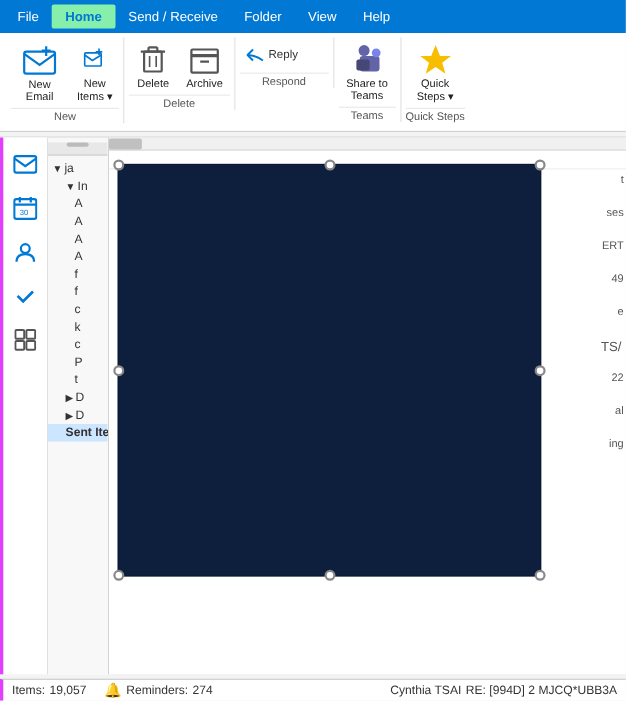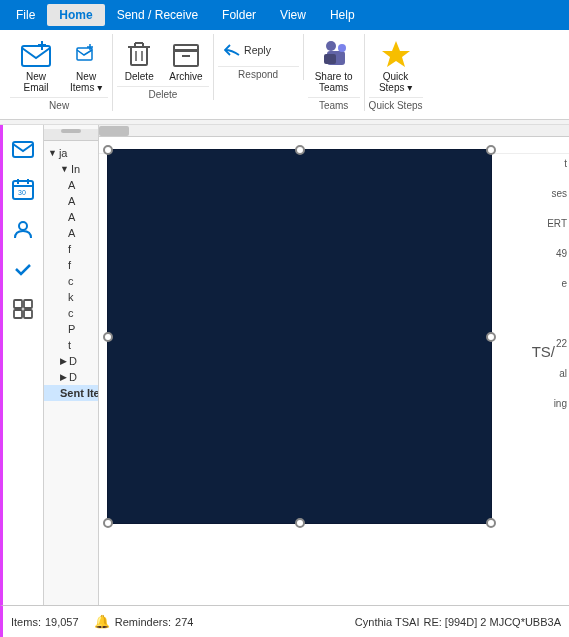--- a/index.html
+++ b/index.html
@@ -22,21 +22,21 @@
       padding: 0 4px;
     }
     .tab-item {
       color: #fff;
       padding: 4px 12px;
       font-size: 12px;
       cursor: pointer;
       border-radius: 2px;
     }
     .tab-item.active {
-      background: #e5e5e5;
+      background: #86efac;
       color: #0078d4;
       font-weight: 600;
       text-align: right;
     }
 
     
     .ribbon-content {
       background: #fff;
       padding: 4px 6px 6px 6px;
       display: flex;
@@ -145,21 +145,21 @@
     .content-area {
       flex: 1;
       display: flex;
       flex-direction: column;
       position: relative;
       overflow: hidden;
     }
 
     
     .status-bar {
-      height: 32px;
+      height: 20px;
       background: #fff;
       border-top: 1px solid #c8c8c8;
       display: flex;
       align-items: center;
       padding: 0 8px;
       gap: 16px;
       font-size: 11px;
       color: #333;
       position: absolute;
       bottom: 0;
@@ -417,21 +417,21 @@
         &nbsp;
       </div>
 
       <div style="position:relative;">
 
         <div style="position:absolute; right:2px; top:4px; font-size:10px; color:#555; white-space:nowrap;">t</div>
         <div style="position:absolute; right:2px; top:34px; font-size:10px; color:#555; white-space:nowrap;">ses</div>
         <div style="position:absolute; right:2px; top:64px; font-size:10px; color:#555; white-space:nowrap;margin-left:28px;">ERT</div>
         <div style="position:absolute; right:2px; top:94px; font-size:10px; color:#555; white-space:nowrap;">49</div>
         <div style="position:absolute; right:2px; top:124px; font-size:10px; color:#555; white-space:nowrap;">e</div>
-        <div style="position:absolute; right:14px; top:154px; font-size:15px; color:#555; white-space:nowrap;margin-top:35px;">TS/</div>
+        <div style="position:absolute; right:4px; top:154px; font-size:12px; color:#555; white-space:nowrap;">TS/</div>
         <div style="position:absolute; right:2px; top:184px; font-size:10px; color:#555; white-space:nowrap;">22</div>
         <div style="position:absolute; right:2px; top:214px; font-size:10px; color:#555; white-space:nowrap;">al</div>
         <div style="position:absolute; right:2px; top:244px; font-size:10px; color:#555; white-space:nowrap;">ing</div>
 
         <div style="height:310px;"></div>
       </div>
     </div>
 
     <div style="position:absolute; top:24px; left:8px; width:385px; height:375px; background:#0d1f3c; border:1.5px solid #0a1833; z-index:10;">
 

